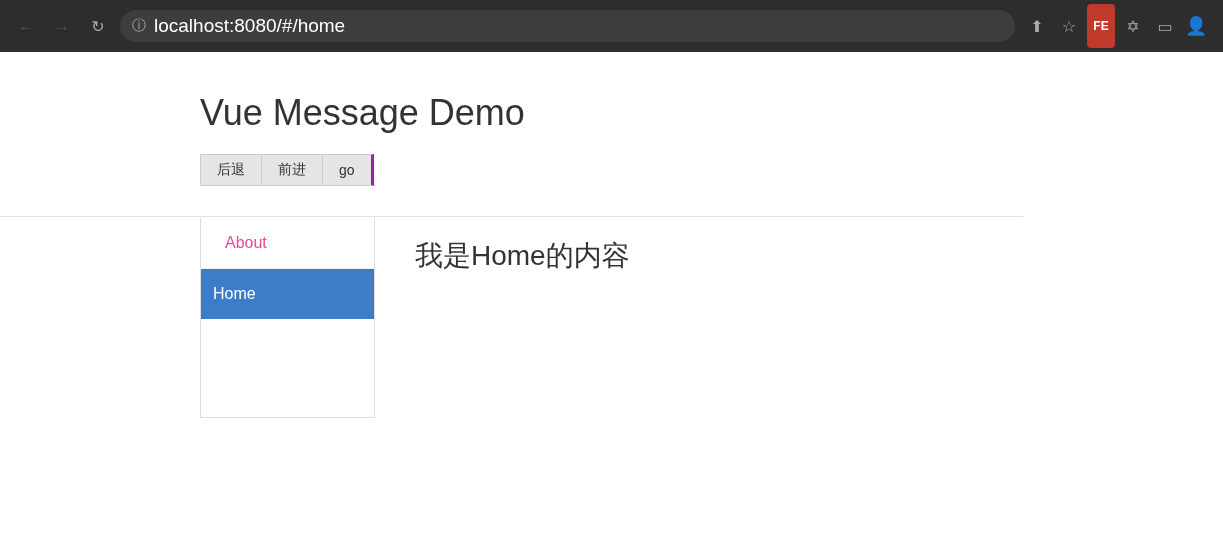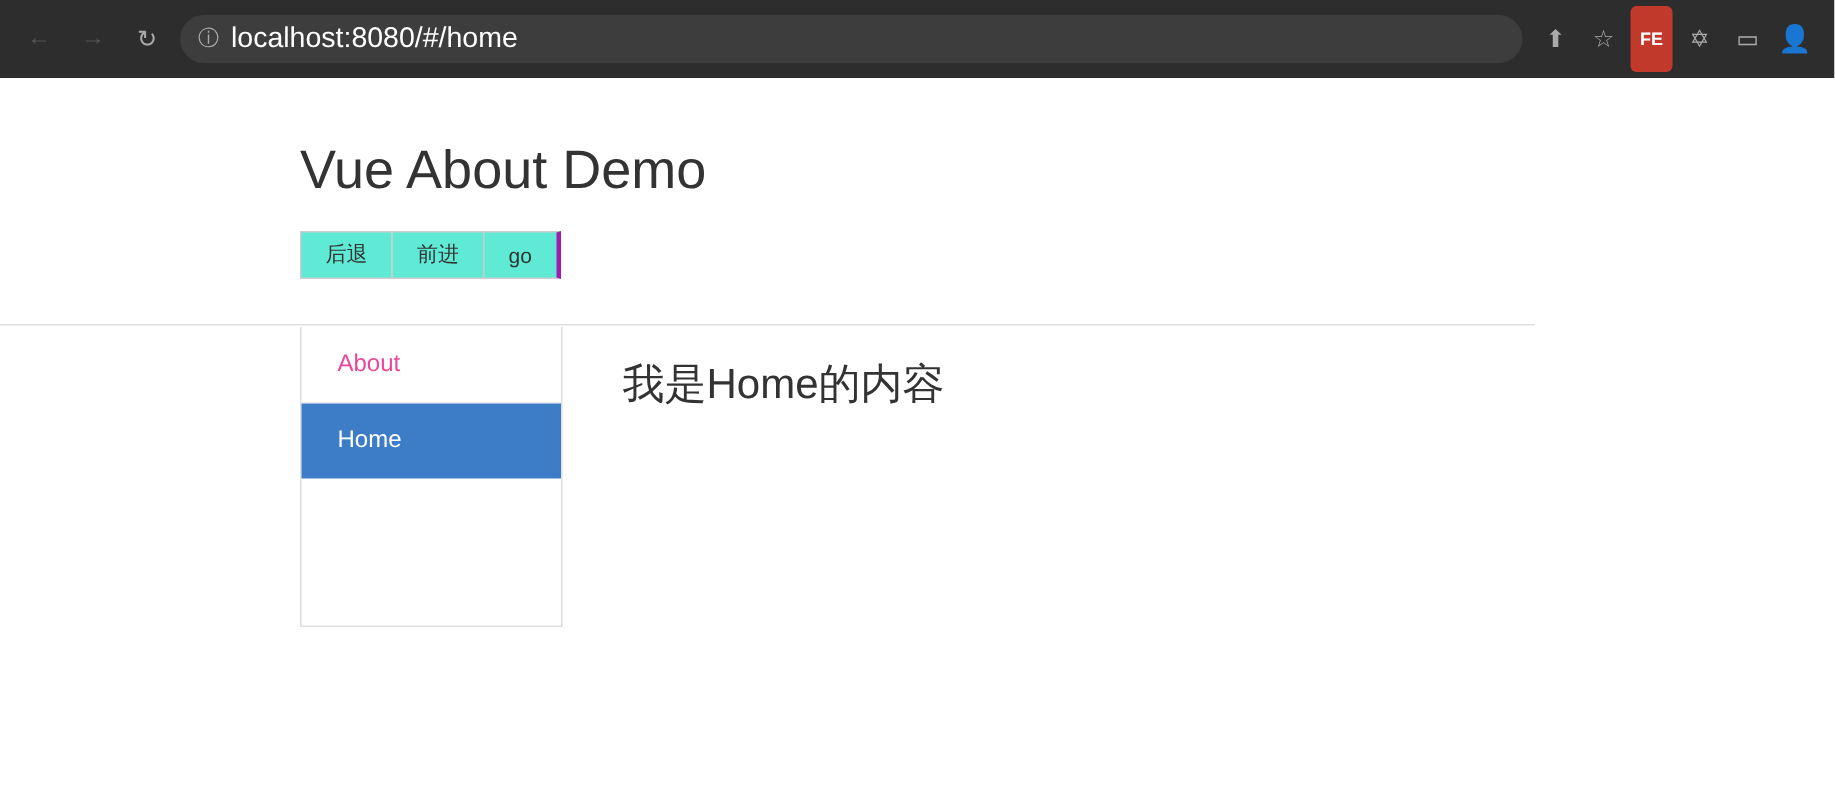--- a/index.html
+++ b/index.html
@@ -121,21 +121,21 @@
 
     .nav-buttons {
       display: flex;
       gap: 0;
       margin-bottom: 30px;
     }
 
     .nav-btn {
       padding: 6px 16px;
       border: 1px solid #ccc;
-      background: #5eead4;
+      background: #e5e5e5;
       cursor: pointer;
       font-size: 14px;
       color: #333;
       border-right: none;
     }
 
     .nav-btn:last-child {
       border-right: 3px solid #a21caf;
     }
 
@@ -166,20 +166,21 @@
     .sidebar-item {
       padding: 16px 24px;
       font-size: 16px;
       cursor: pointer;
       color: #ec4899;
       border-bottom: 1px solid #eee;
     }
 
     .sidebar-item:last-child {
       border-bottom: none;
+      padding-left: 12px;
     }
 
     .sidebar-item.active {
       background: #3d7dc8;
       color: #fff;
       font-weight: 500;
     }
 
     
     .router-view {
@@ -227,21 +228,21 @@
     <div class="browser-toolbar-icon">⬆</div>
     <div class="browser-toolbar-icon">☆</div>
     <div class="fe-icon">FE</div>
     <div class="browser-toolbar-icon">✡</div>
     <div class="browser-toolbar-icon">▭</div>
     <div class="profile-icon">👤</div>
   </div>
 </div>
 
 <div class="page-content">
-  <h1 class="app-title">Vue About Demo</h1>
+  <h1 class="app-title">Vue Message Demo</h1>
   <div class="nav-buttons">
     <button class="nav-btn">后退</button>
     <button class="nav-btn">前进</button>
     <button class="nav-btn">go</button>
   </div>
 </div>
 
 <div class="divider"></div>
 
 <div class="main-layout" style="margin-left:200px; margin-right:0;">

